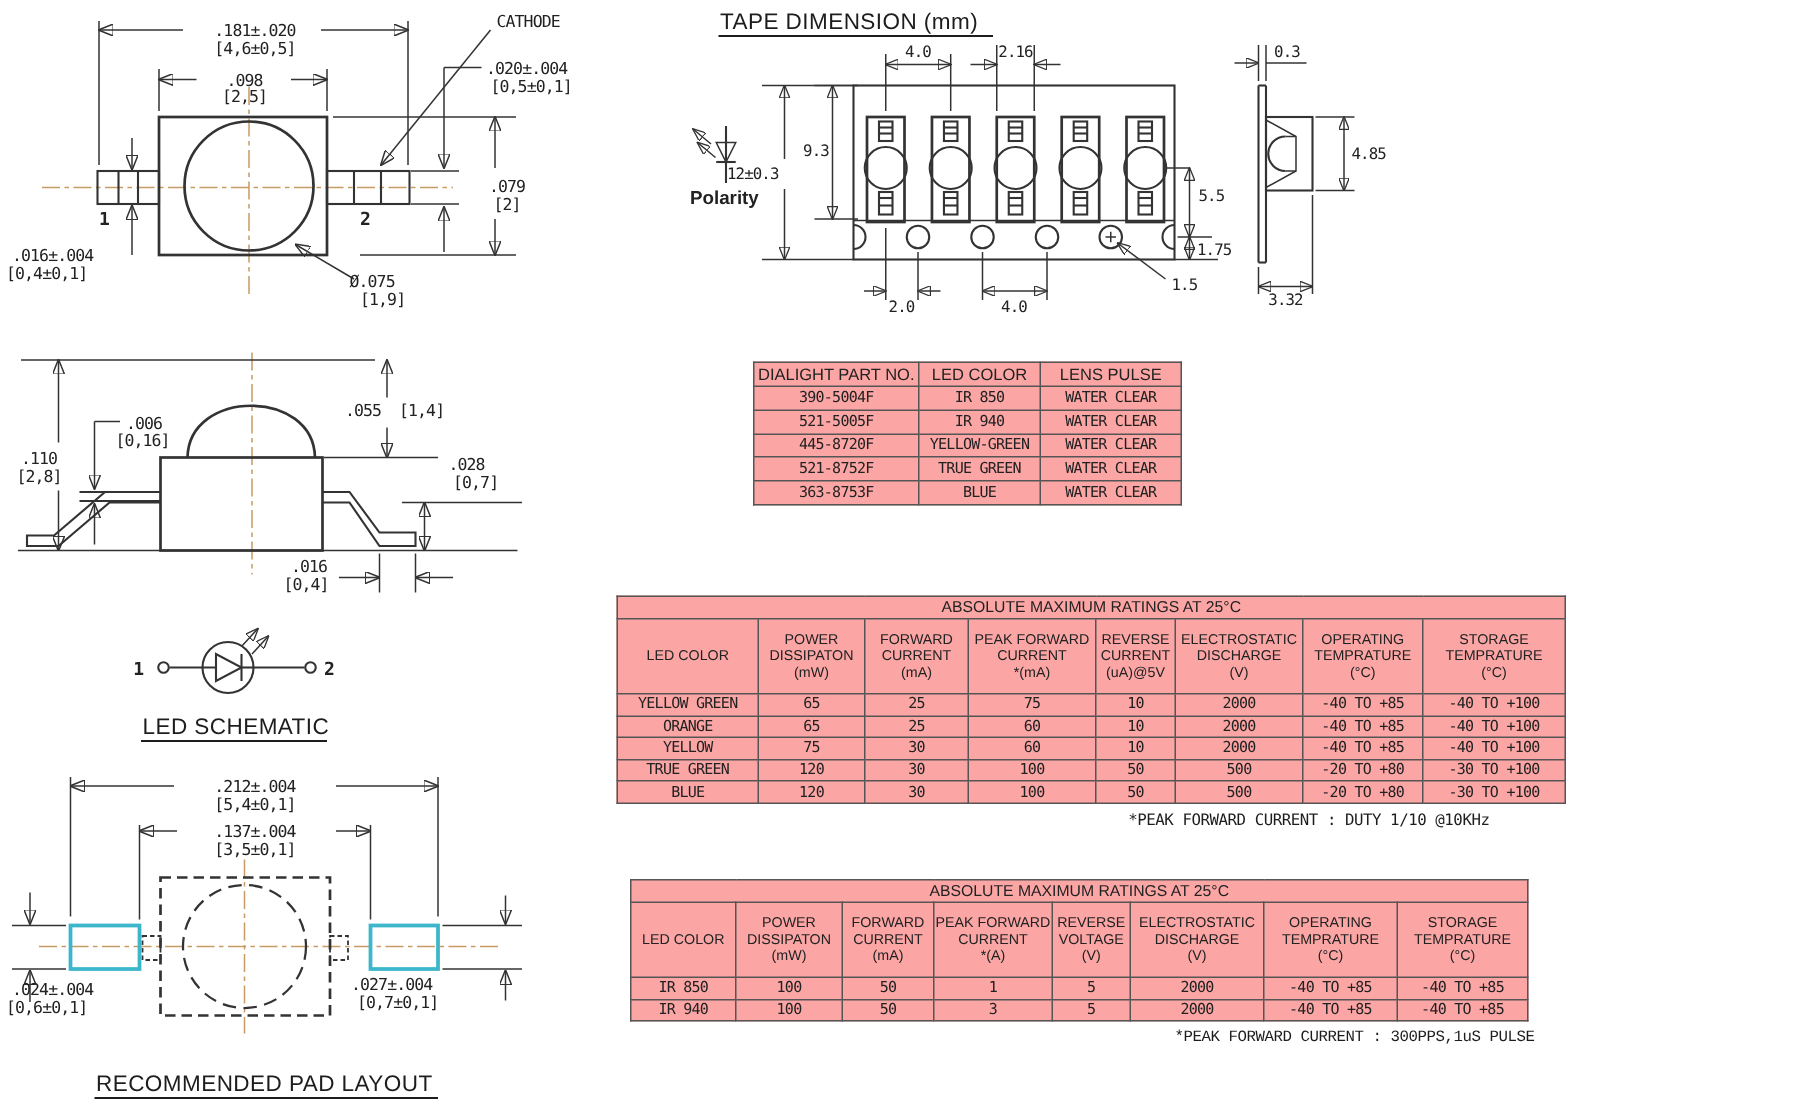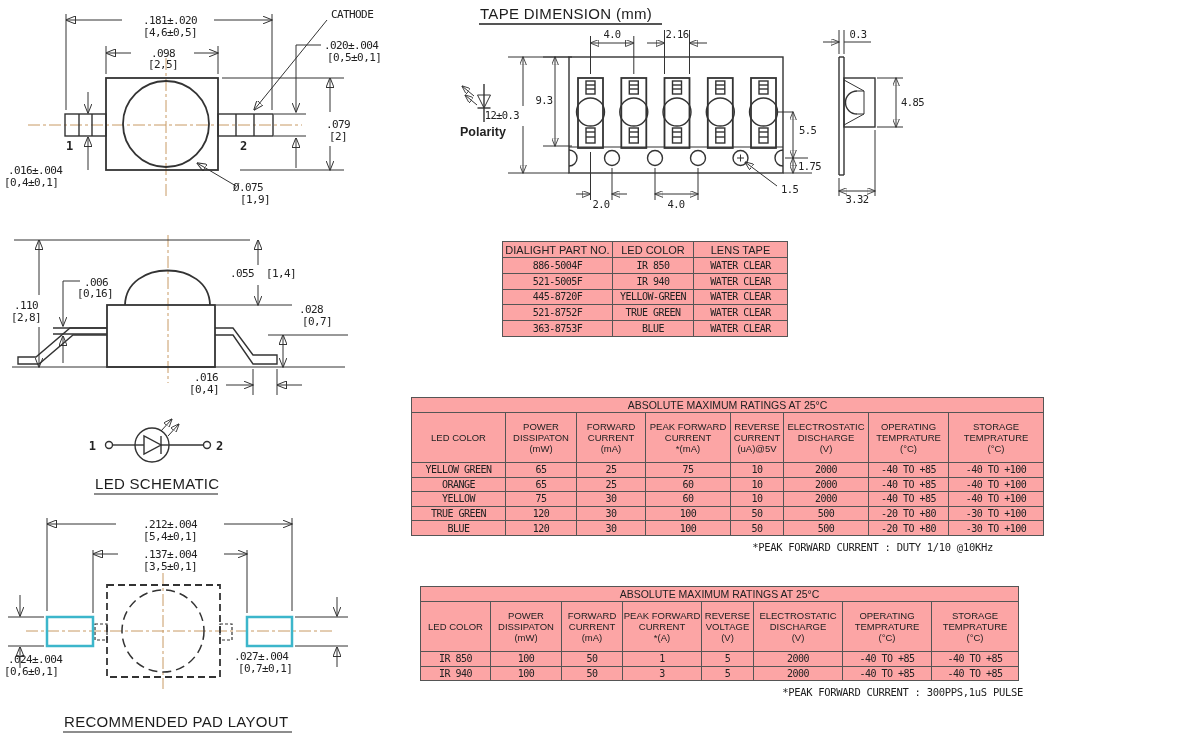--- a/index.html
+++ b/index.html
@@ -28,21 +28,21 @@
   table.parts td{font:10px "DejaVu Sans Mono",monospace;letter-spacing:-.5px;height:14.8px;}
   table.ratings1{left:411px;top:397px;width:632px;}
   table.ratings2{left:420px;top:586px;width:598px;}
   tr.title th{font:10.5px "Liberation Sans",sans-serif;font-weight:normal;height:14px;}
   tr.head th{font:9.5px/1.18 "Liberation Sans",sans-serif;font-weight:normal;
              white-space:pre-line;height:49px;vertical-align:middle;}
   table.ratings1 td, table.ratings2 td{font:10px "DejaVu Sans Mono",monospace;
              letter-spacing:-.5px;height:13.6px;text-align:center;}
   .fn{position:absolute;font:10.5px "DejaVu Sans Mono",monospace;letter-spacing:-.3px;color:#1d1d1d;text-align:right;}
   #fn1{right:207px;top:541px;}
-  #fn2{right:177px;top:686px;}
+  #fn2{right:177px;top:686px;font-family:Liberation Mono, monospace;}
 </style>
 </head>
 <body>
 
 <svg class="abs" style="left:0;top:0" width="440" height="233" viewBox="0 0 440 233">
   <defs>
     <marker id="m1" viewBox="0 0 10 8" refX="9.5" refY="4" markerWidth="10" markerHeight="8" orient="auto-start-reverse" markerUnits="userSpaceOnUse">
       <path d="M0 0L10 4L0 8z" fill="#333" stroke="none"></path>
     </marker>
   </defs>
@@ -376,26 +376,26 @@
 <table class="parts">
   <colgroup>
       <col style="width:110px">
       <col style="width:81px">
       <col style="width:94px">
     </colgroup>
   <thead>
     <tr>
       <th>DIALIGHT PART NO.</th>
       <th>LED COLOR</th>
-      <th>LENS TAPE</th>
+      <th>LENS PULSE</th>
     </tr>
   </thead>
   <tbody>
       <tr>
-        <td>886-5004F</td>
+        <td>390-5004F</td>
         <td>IR 850</td>
         <td>WATER CLEAR</td>
       </tr>
       <tr>
         <td>521-5005F</td>
         <td>IR 940</td>
         <td>WATER CLEAR</td>
       </tr>
       <tr>
         <td>445-8720F</td>

